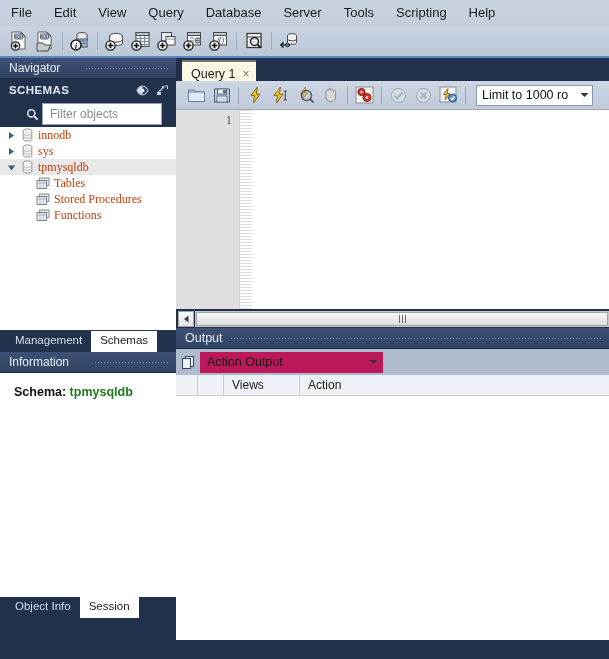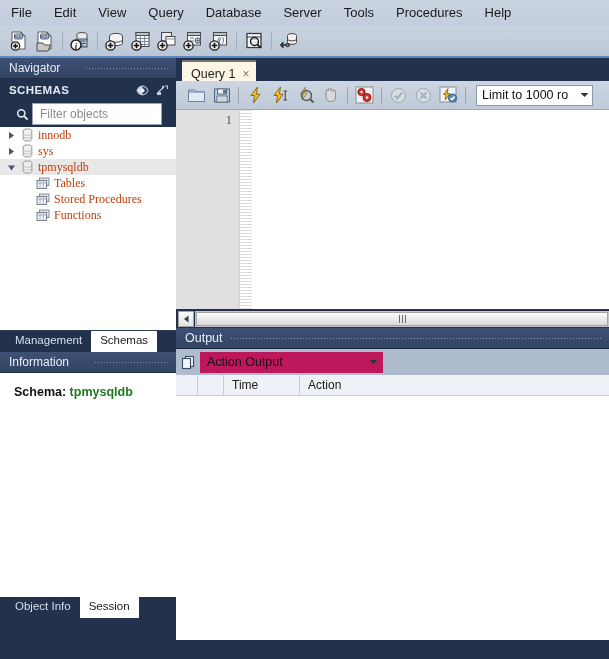--- a/index.html
+++ b/index.html
@@ -79,20 +79,21 @@
     display: flex; align-items: center;
     padding: 0 8px 0 9px;
   }
   #schemas-head .spacer { flex: 1; }
   .hdr-icon { margin-left: 7px; display: flex; align-items: center; cursor: default; }
 
   #filter-row {
     height: 26px; background: #22314c;
     display: flex; align-items: center;
     padding: 0 14px;
+    margin-left: 10px;
   }
   #filter-box {
     flex: 1; height: 20px;
     background: #fff; border: 1px solid #93a2b8;
     display: flex; align-items: center;
     padding-left: 5px;
   }
   #filter-box input {
     border: none; outline: none;
     font-size: 12px; font-family: "Liberation Sans", sans-serif;
@@ -299,21 +300,21 @@
 <div id="app">
 
   <div id="menubar">
     <div class="menu-item">File</div>
     <div class="menu-item">Edit</div>
     <div class="menu-item">View</div>
     <div class="menu-item">Query</div>
     <div class="menu-item">Database</div>
     <div class="menu-item">Server</div>
     <div class="menu-item">Tools</div>
-    <div class="menu-item">Procedures</div>
+    <div class="menu-item">Scripting</div>
     <div class="menu-item">Help</div>
   </div>
 
   <div id="toolbar">
 
     <div class="tb-btn">
       <svg width="22" height="22" viewBox="0 0 22 22">
         <path d="M4 2 h9 l4 4 v13 h-13 z" fill="#fdfdfd" stroke="#5a5a5a" stroke-width="1"></path>
         <path d="M13 2 v4 h4 z" fill="#d8d8d8" stroke="#5a5a5a" stroke-width="1"></path>
         <rect x="6.5" y="4" width="8" height="5" rx="1" fill="#b9c6d8" stroke="#3e4f67" stroke-width=".8"></rect>
@@ -723,19 +724,19 @@
           <svg width="9" height="6" viewBox="0 0 9 6">
               <path d="M0.5 1 L4.5 5 L8.5 1 z" fill="#333"></path>
             </svg>
         </span>
       </div>
     </div>
 
     <div id="out-grid-head">
       <div class="ocol" style="width:22px"></div>
       <div class="ocol" style="width:26px"></div>
-      <div class="ocol" style="width:76px">Time</div>
+      <div class="ocol" style="width:76px">Views</div>
       <div class="ocol" style="width:200px;border-right:none">Action</div>
     </div>
 
     <div id="out-body"></div>
   </div>
 </div>
 
 </body></html>

